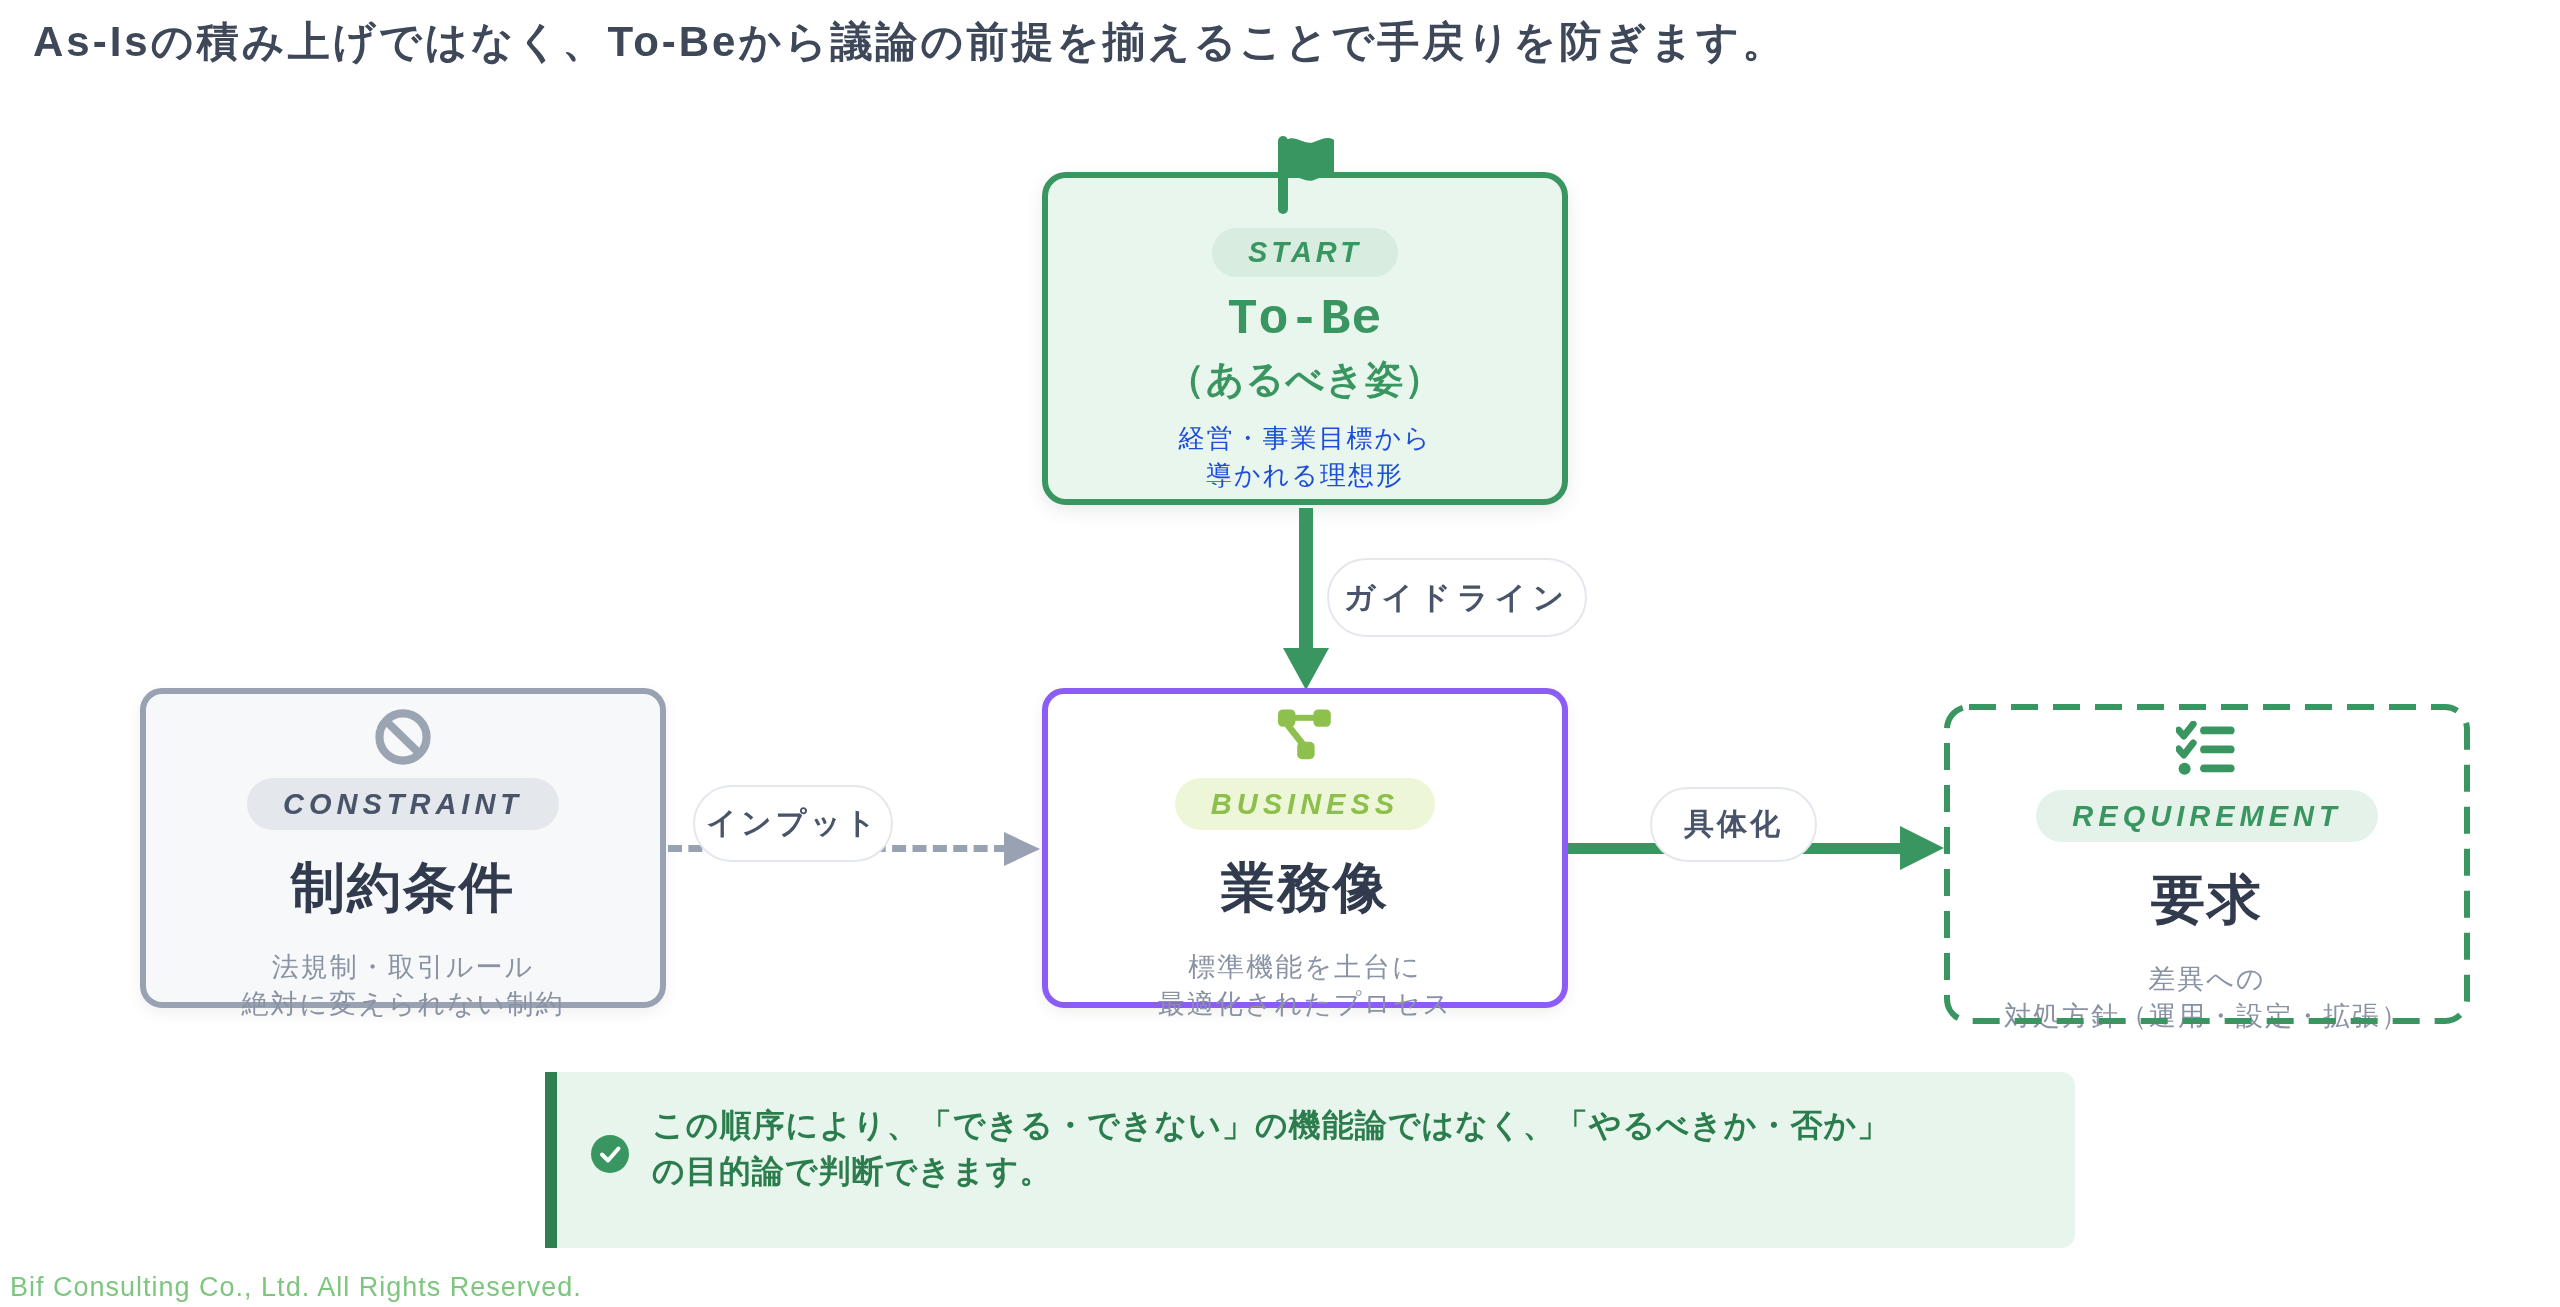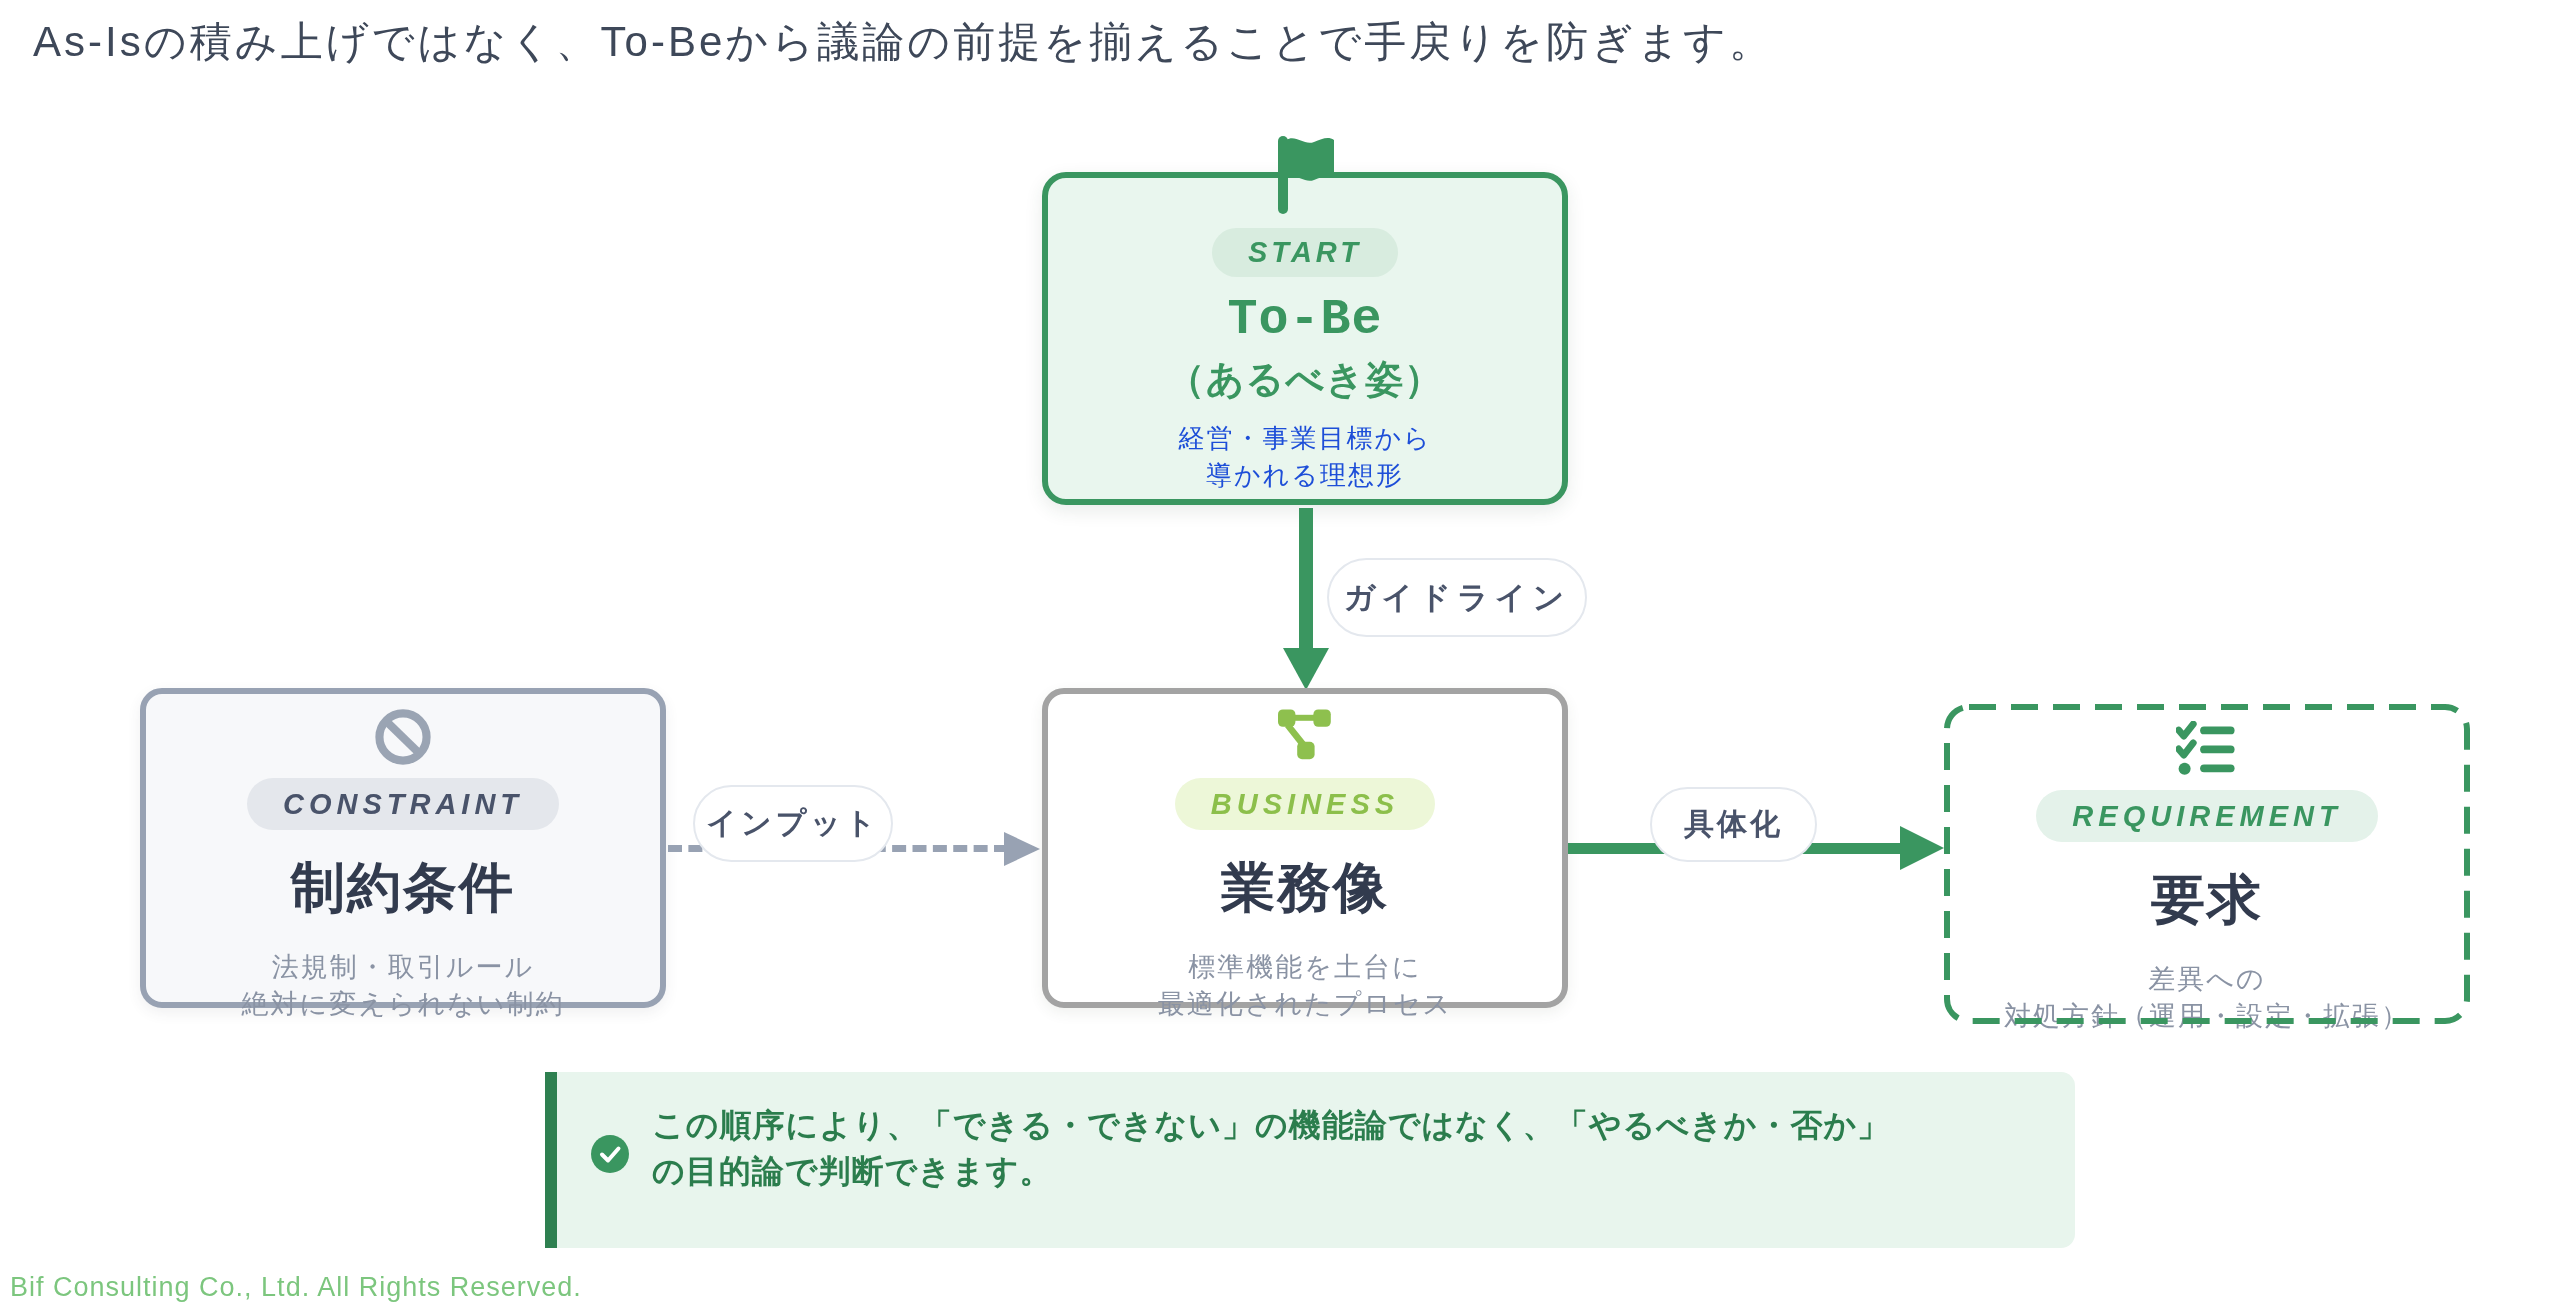--- a/index.html
+++ b/index.html
@@ -1,28 +1,28 @@
 <!DOCTYPE html>
 <html><head>
 <meta charset="utf-8">
 <style>
   html,body{margin:0;padding:0;background:#ffffff;}
   body{font-family:"Liberation Sans","DejaVu Sans",sans-serif;}
   .canvas{position:relative;width:2560px;height:1307px;background:#ffffff;overflow:hidden;}
 
-  .title{position:absolute;left:33px;top:14px;font-size:42px;color:#3e4859;letter-spacing:3px;font-weight:400;}
+  .title{position:absolute;left:33px;top:14px;font-size:42px;color:#3e4859;letter-spacing:3px;font-weight:700;}
 
   
   .node{position:absolute;box-sizing:border-box;display:flex;flex-direction:column;align-items:center;text-align:center;}
   .node-start{left:1042px;top:172px;width:526px;height:333px;background:#e9f6ee;
     border:6px solid #3a9660;border-radius:24px;box-shadow:0 6px 18px rgba(40,70,50,.10);padding-top:50px;}
   .node-constraint{left:140px;top:688px;width:526px;height:320px;background:#f7f8fa;
     border:6px solid #98a2b3;border-radius:22px;box-shadow:0 5px 14px rgba(60,70,80,.08);padding-top:15px;}
   .node-business{left:1042px;top:688px;width:526px;height:320px;background:#ffffff;
-    border:6px solid #a3a3a3;border-radius:22px;box-shadow:0 5px 14px rgba(60,80,50,.08);padding-top:15px;}
+    border:6px solid #8b5cf6;border-radius:22px;box-shadow:0 5px 14px rgba(60,80,50,.08);padding-top:15px;}
   .node-requirement{left:1944px;top:704px;width:526px;height:320px;background:#ffffff;
     border:none;border-radius:22px;padding-top:17px;}
   .req-border{position:absolute;inset:0;width:100%;height:100%;pointer-events:none;}
 
   .badge{display:inline-block;height:52px;line-height:52px;padding:0 36px;border-radius:28px;
     font-size:29px;font-weight:700;letter-spacing:5px;font-style:italic;}
   .badge-start{background:#d8ecdf;color:#3a9660;height:49px;line-height:49px;letter-spacing:4px;}
   .badge-gray{background:#e4e7ec;color:#49536a;}
   .badge-lime{background:#edf7d8;color:#8cbf4b;}
   .badge-green{background:#e4f2ea;color:#3a9660;}

